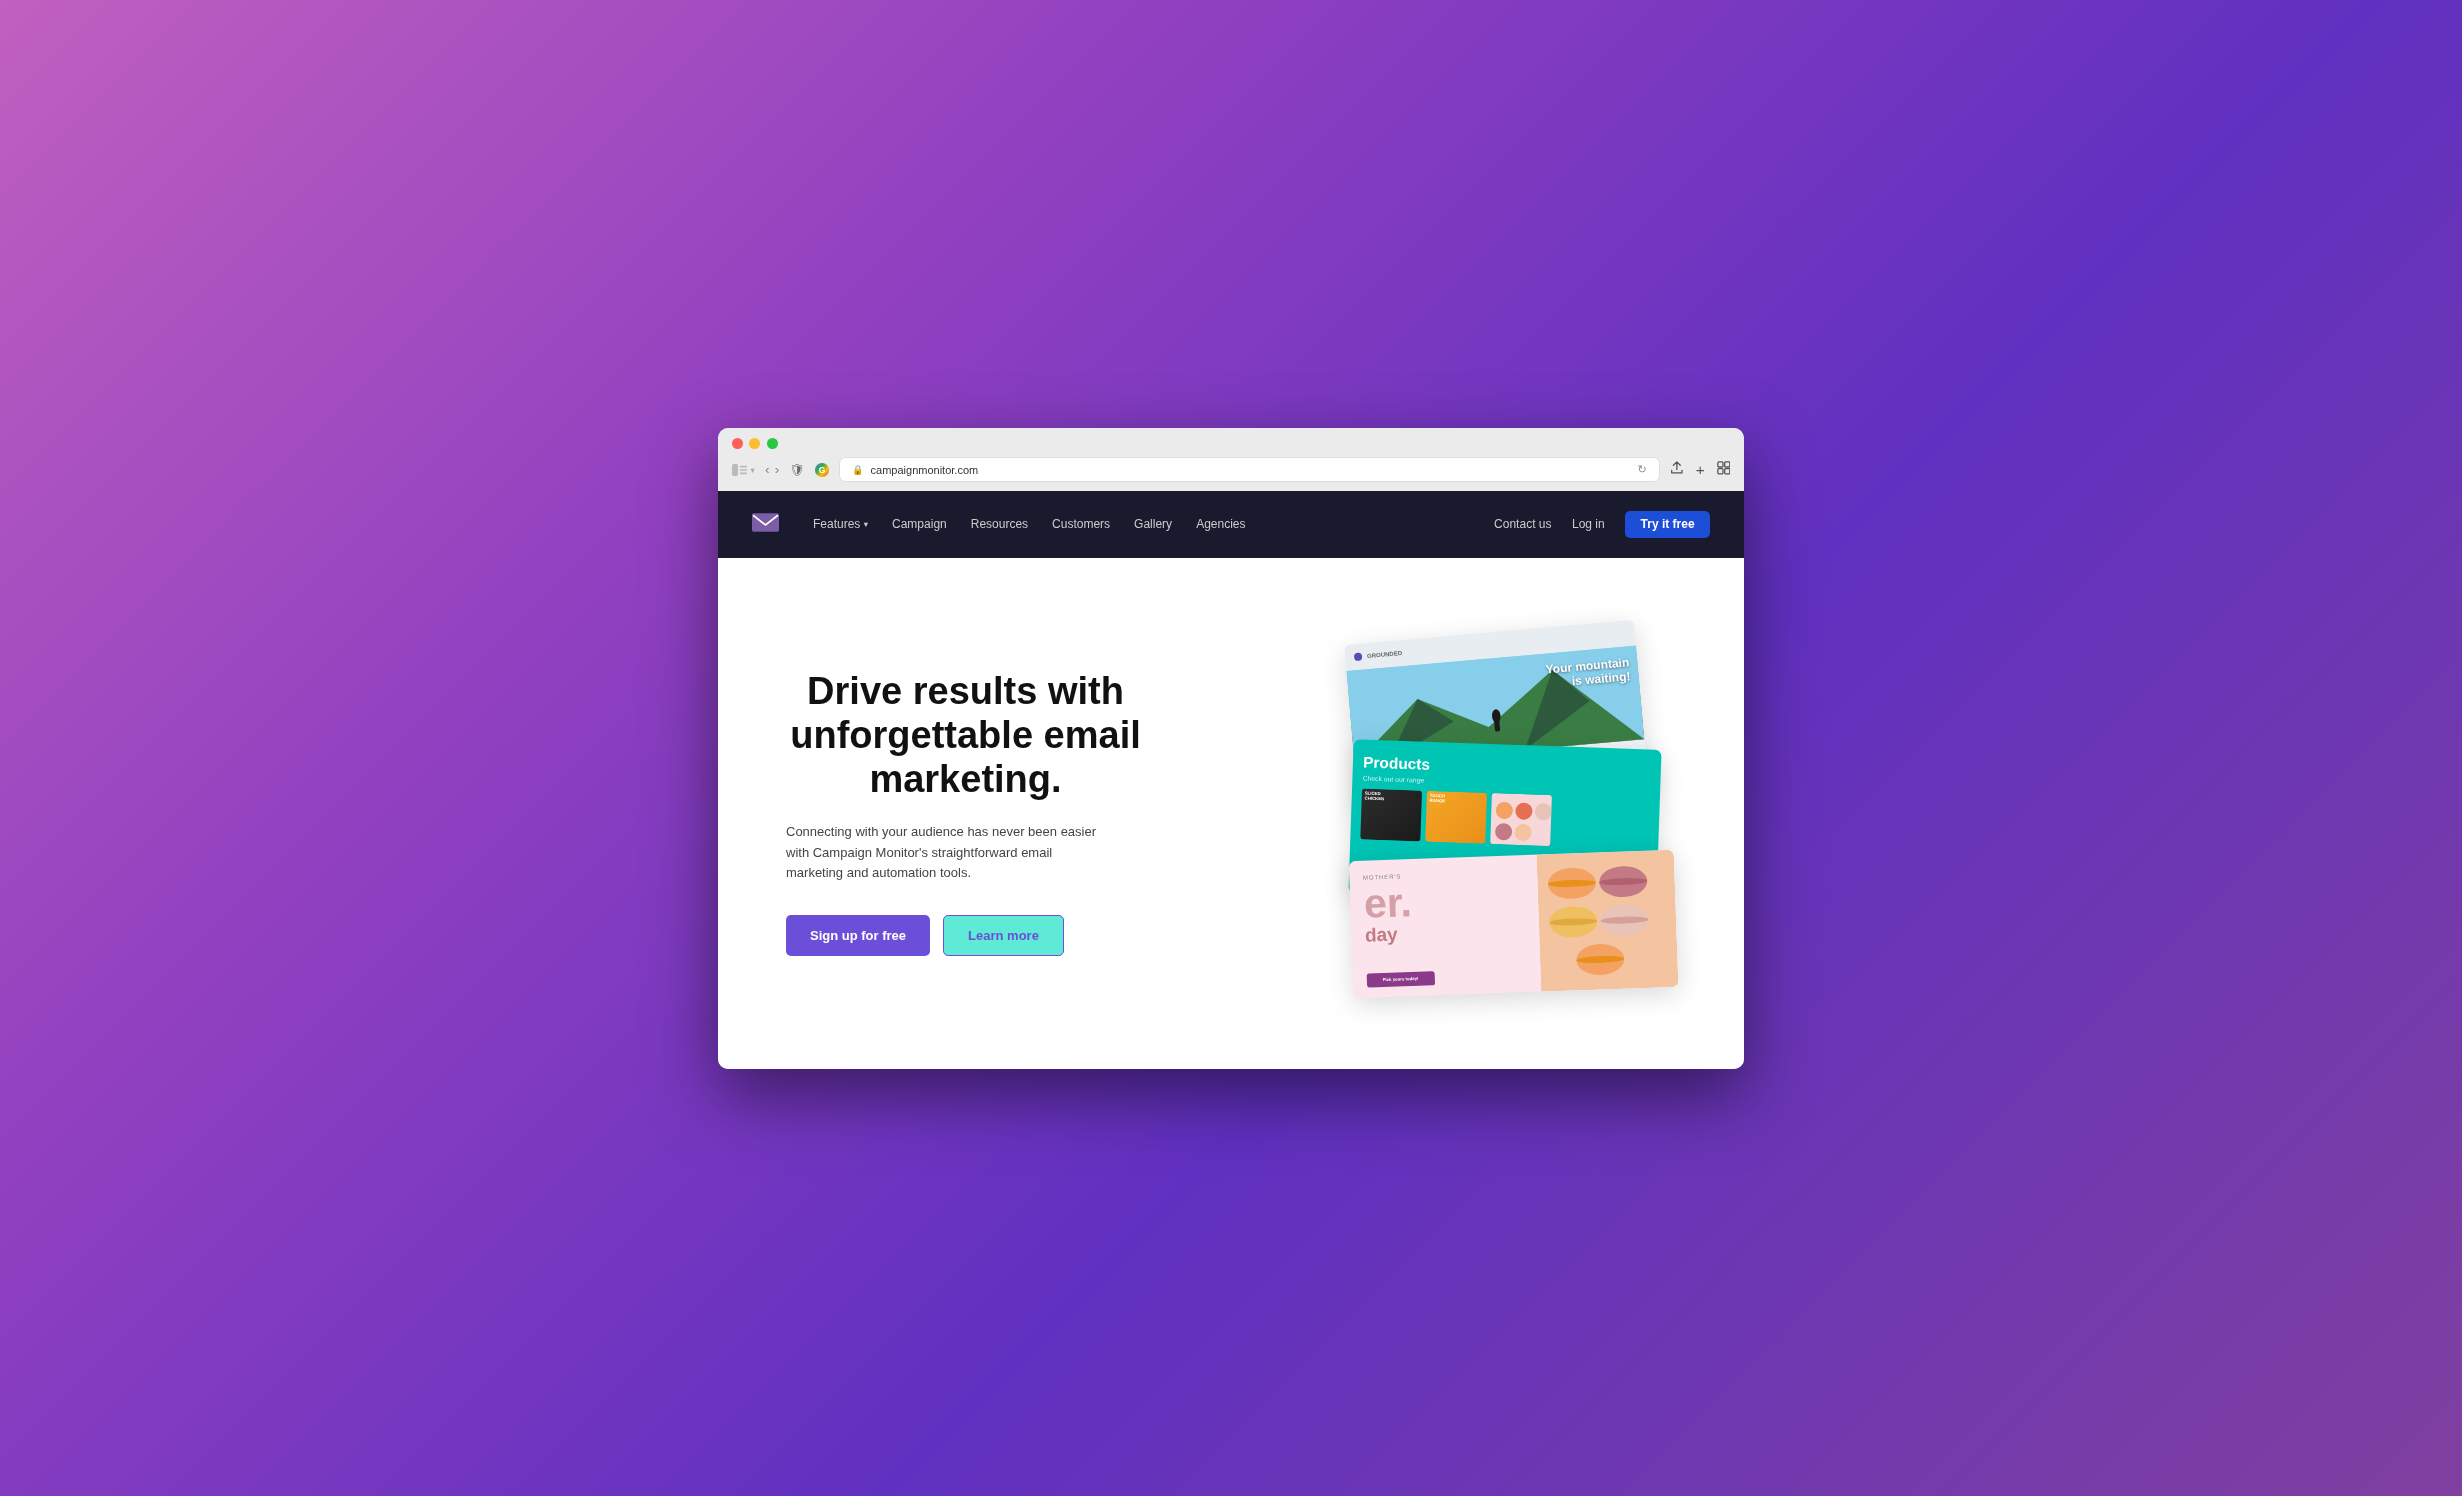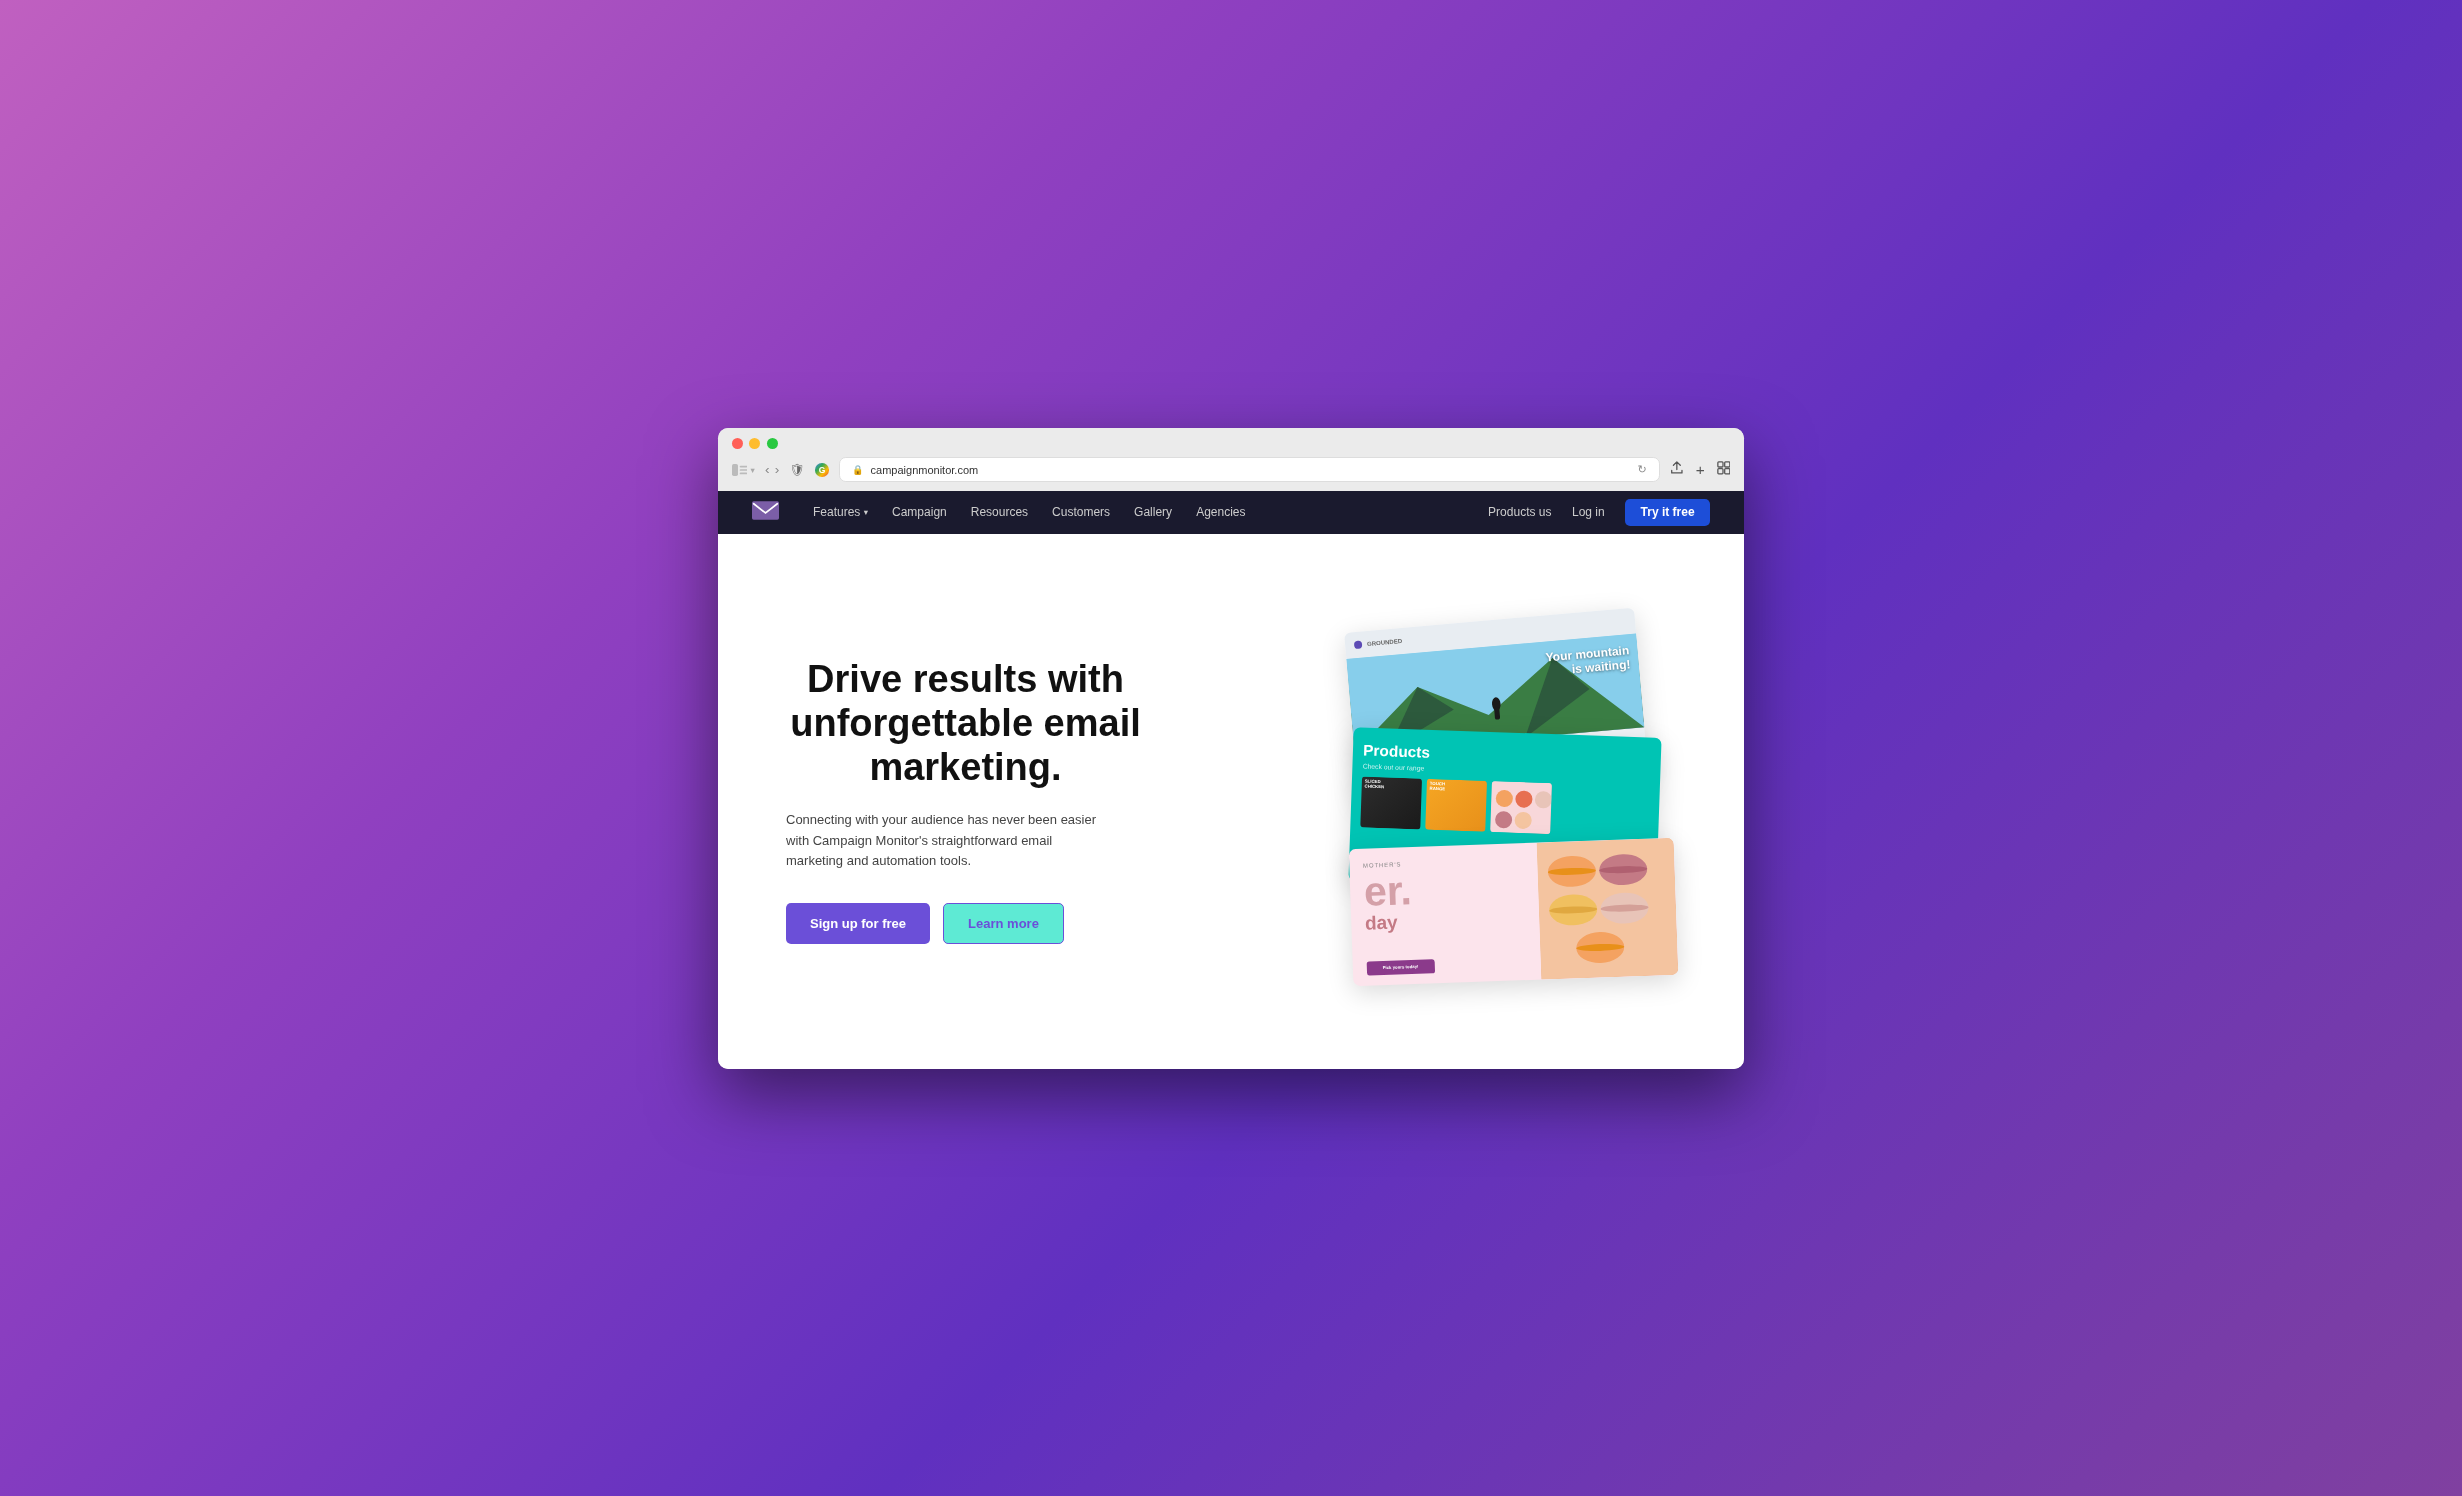--- a/index.html
+++ b/index.html
@@ -124,21 +124,21 @@
       flex-direction: column;
       overflow: hidden;
     }
 
     
     .nav {
       background: #1a1a2e;
       padding: 16px 34px;
       display: flex;
       align-items: center;
-      height: 43px;
+      height: 67px;
       flex-shrink: 0;
     }
 
     .nav-logo {
       margin-right: 34px;
     }
 
     .nav-links {
       display: flex;
       align-items: center;
@@ -568,21 +568,21 @@
         </a>
         <a class="nav-link">
           <span>Gallery</span>
         </a>
         <a class="nav-link">
           <span>Agencies</span>
         </a>
       </div>
 
       <div class="nav-right">
-        <a class="nav-link-right">Products us</a>
+        <a class="nav-link-right">Contact us</a>
         <a class="nav-link-right">Log in</a>
         <button class="try-free-btn">Try it free</button>
       </div>
     </nav>
 
     <section class="hero">
       <div class="hero-content">
         <h1 class="hero-title">Drive results with unforgettable email marketing.</h1>
         <p class="hero-subtitle">Connecting with your audience has never been easier with Campaign Monitor's straightforward email marketing and automation tools.</p>
         <div class="hero-buttons">

